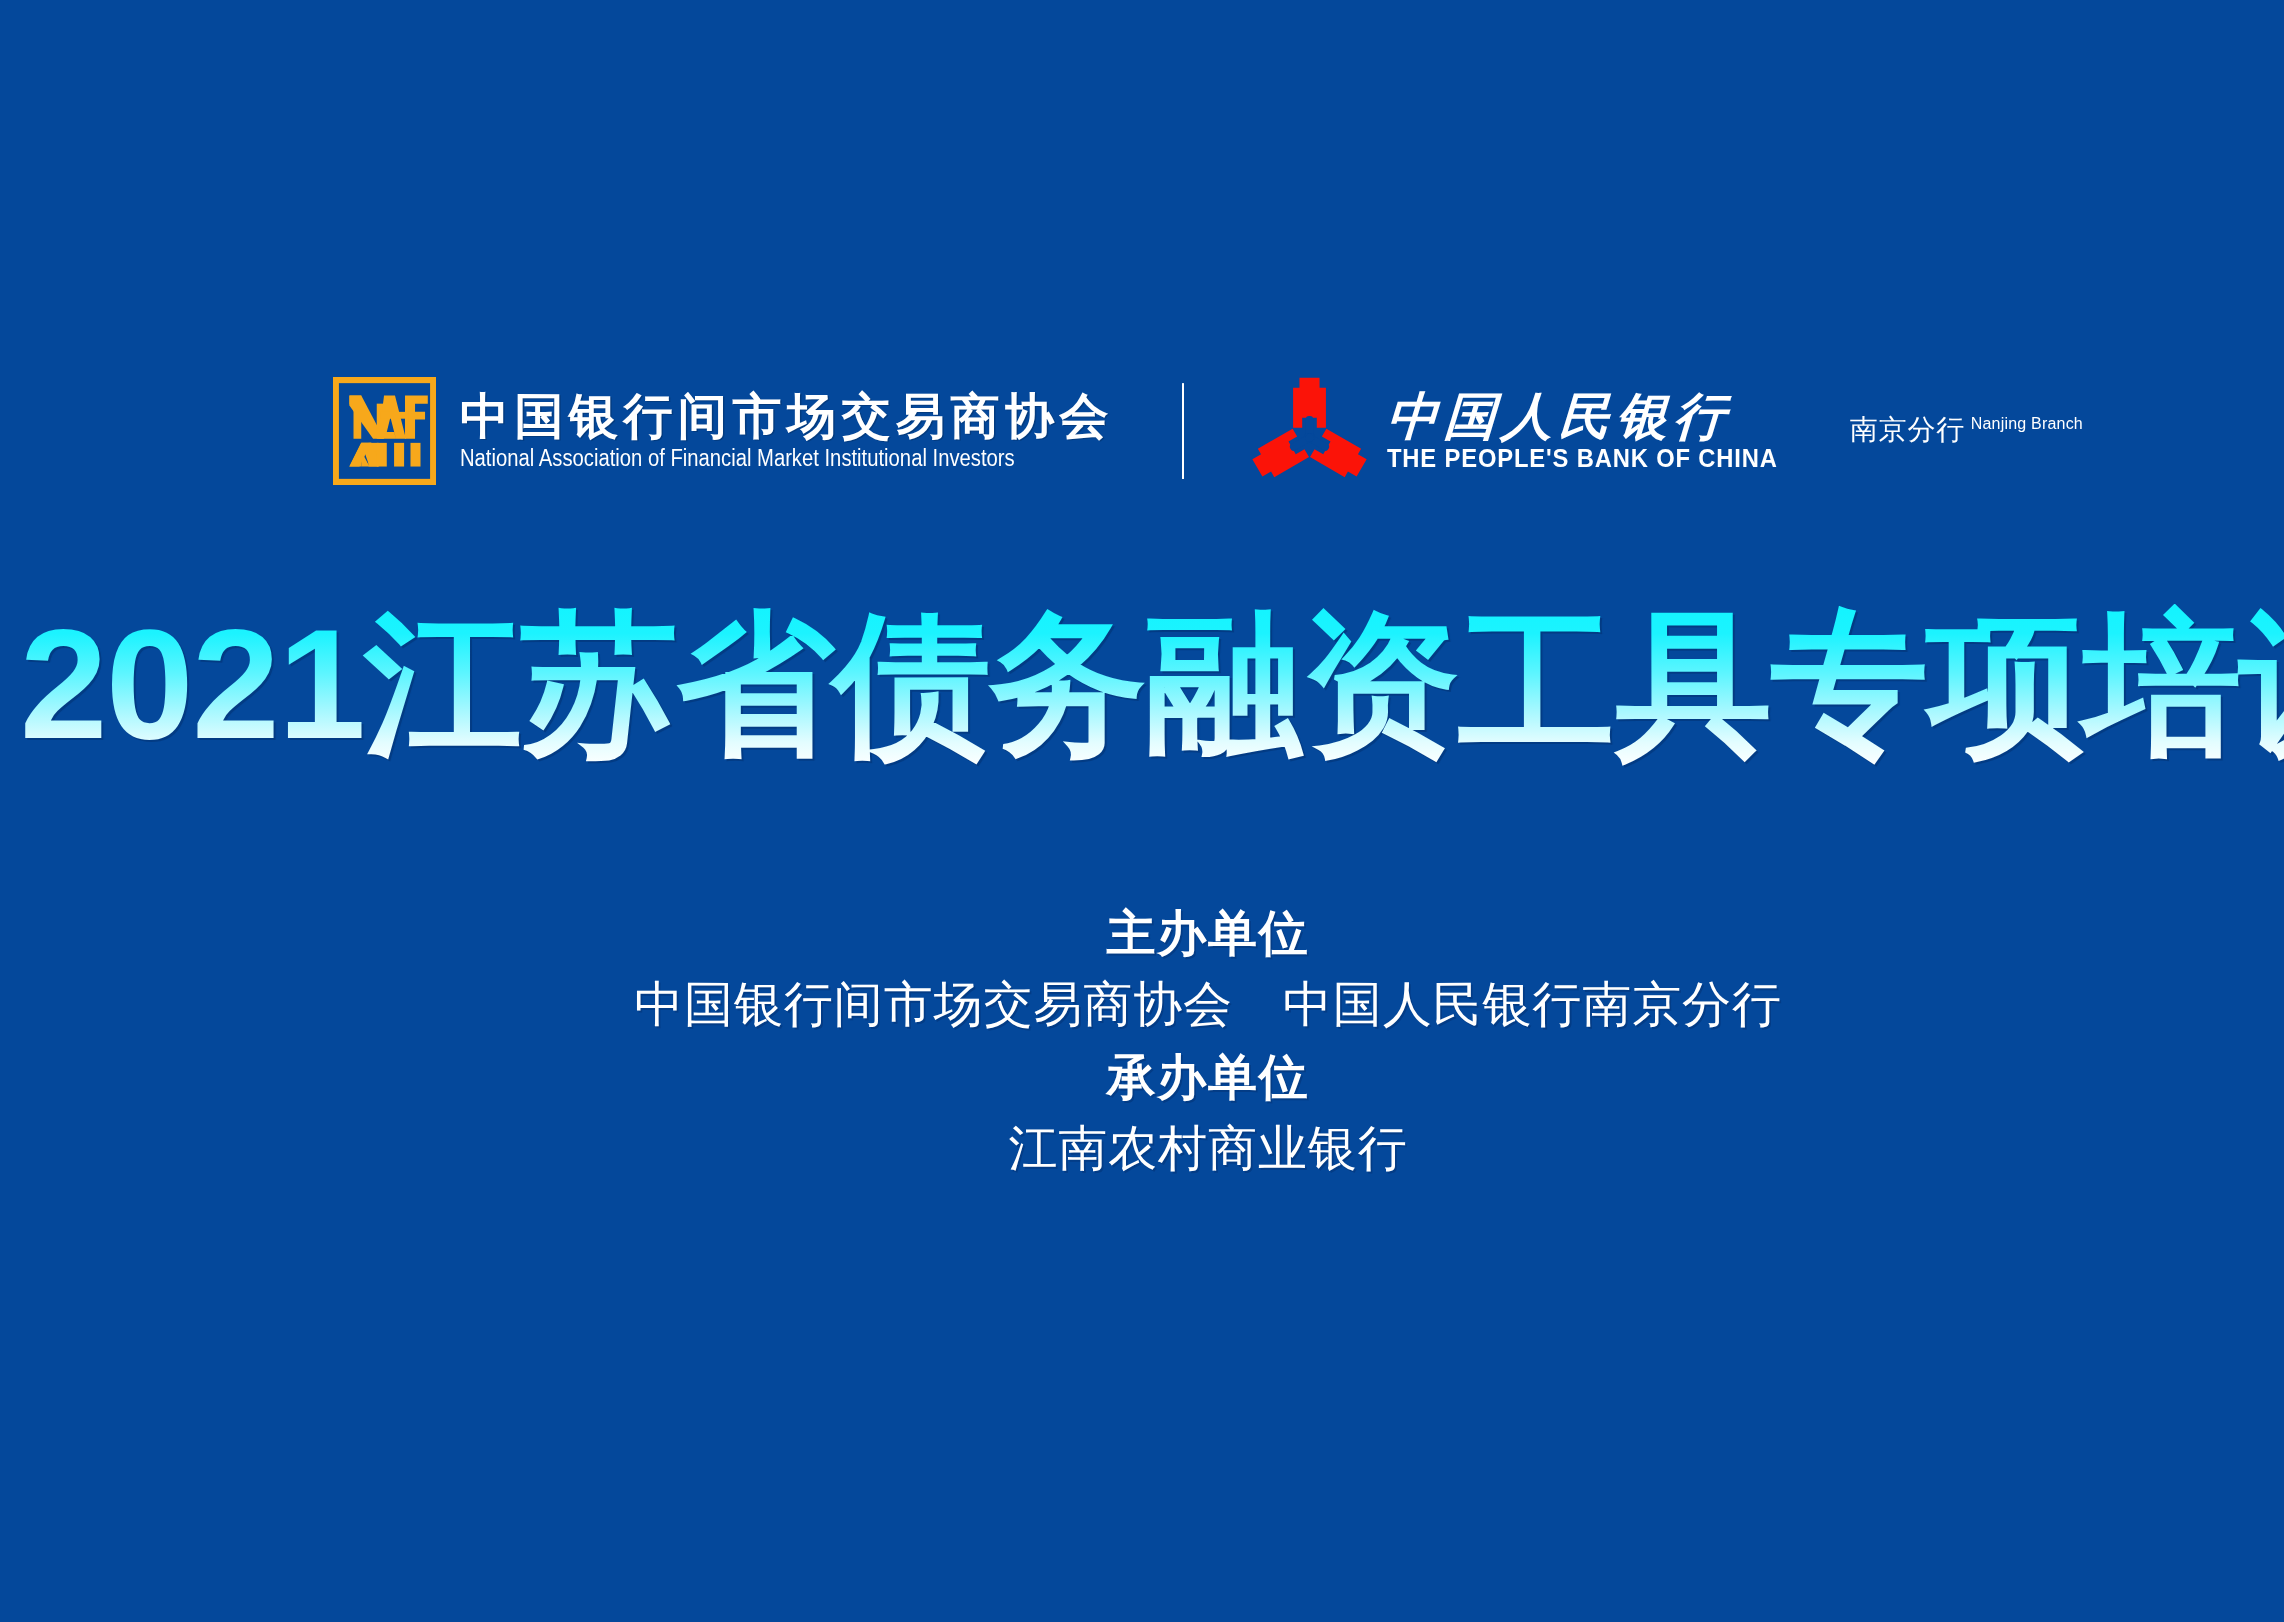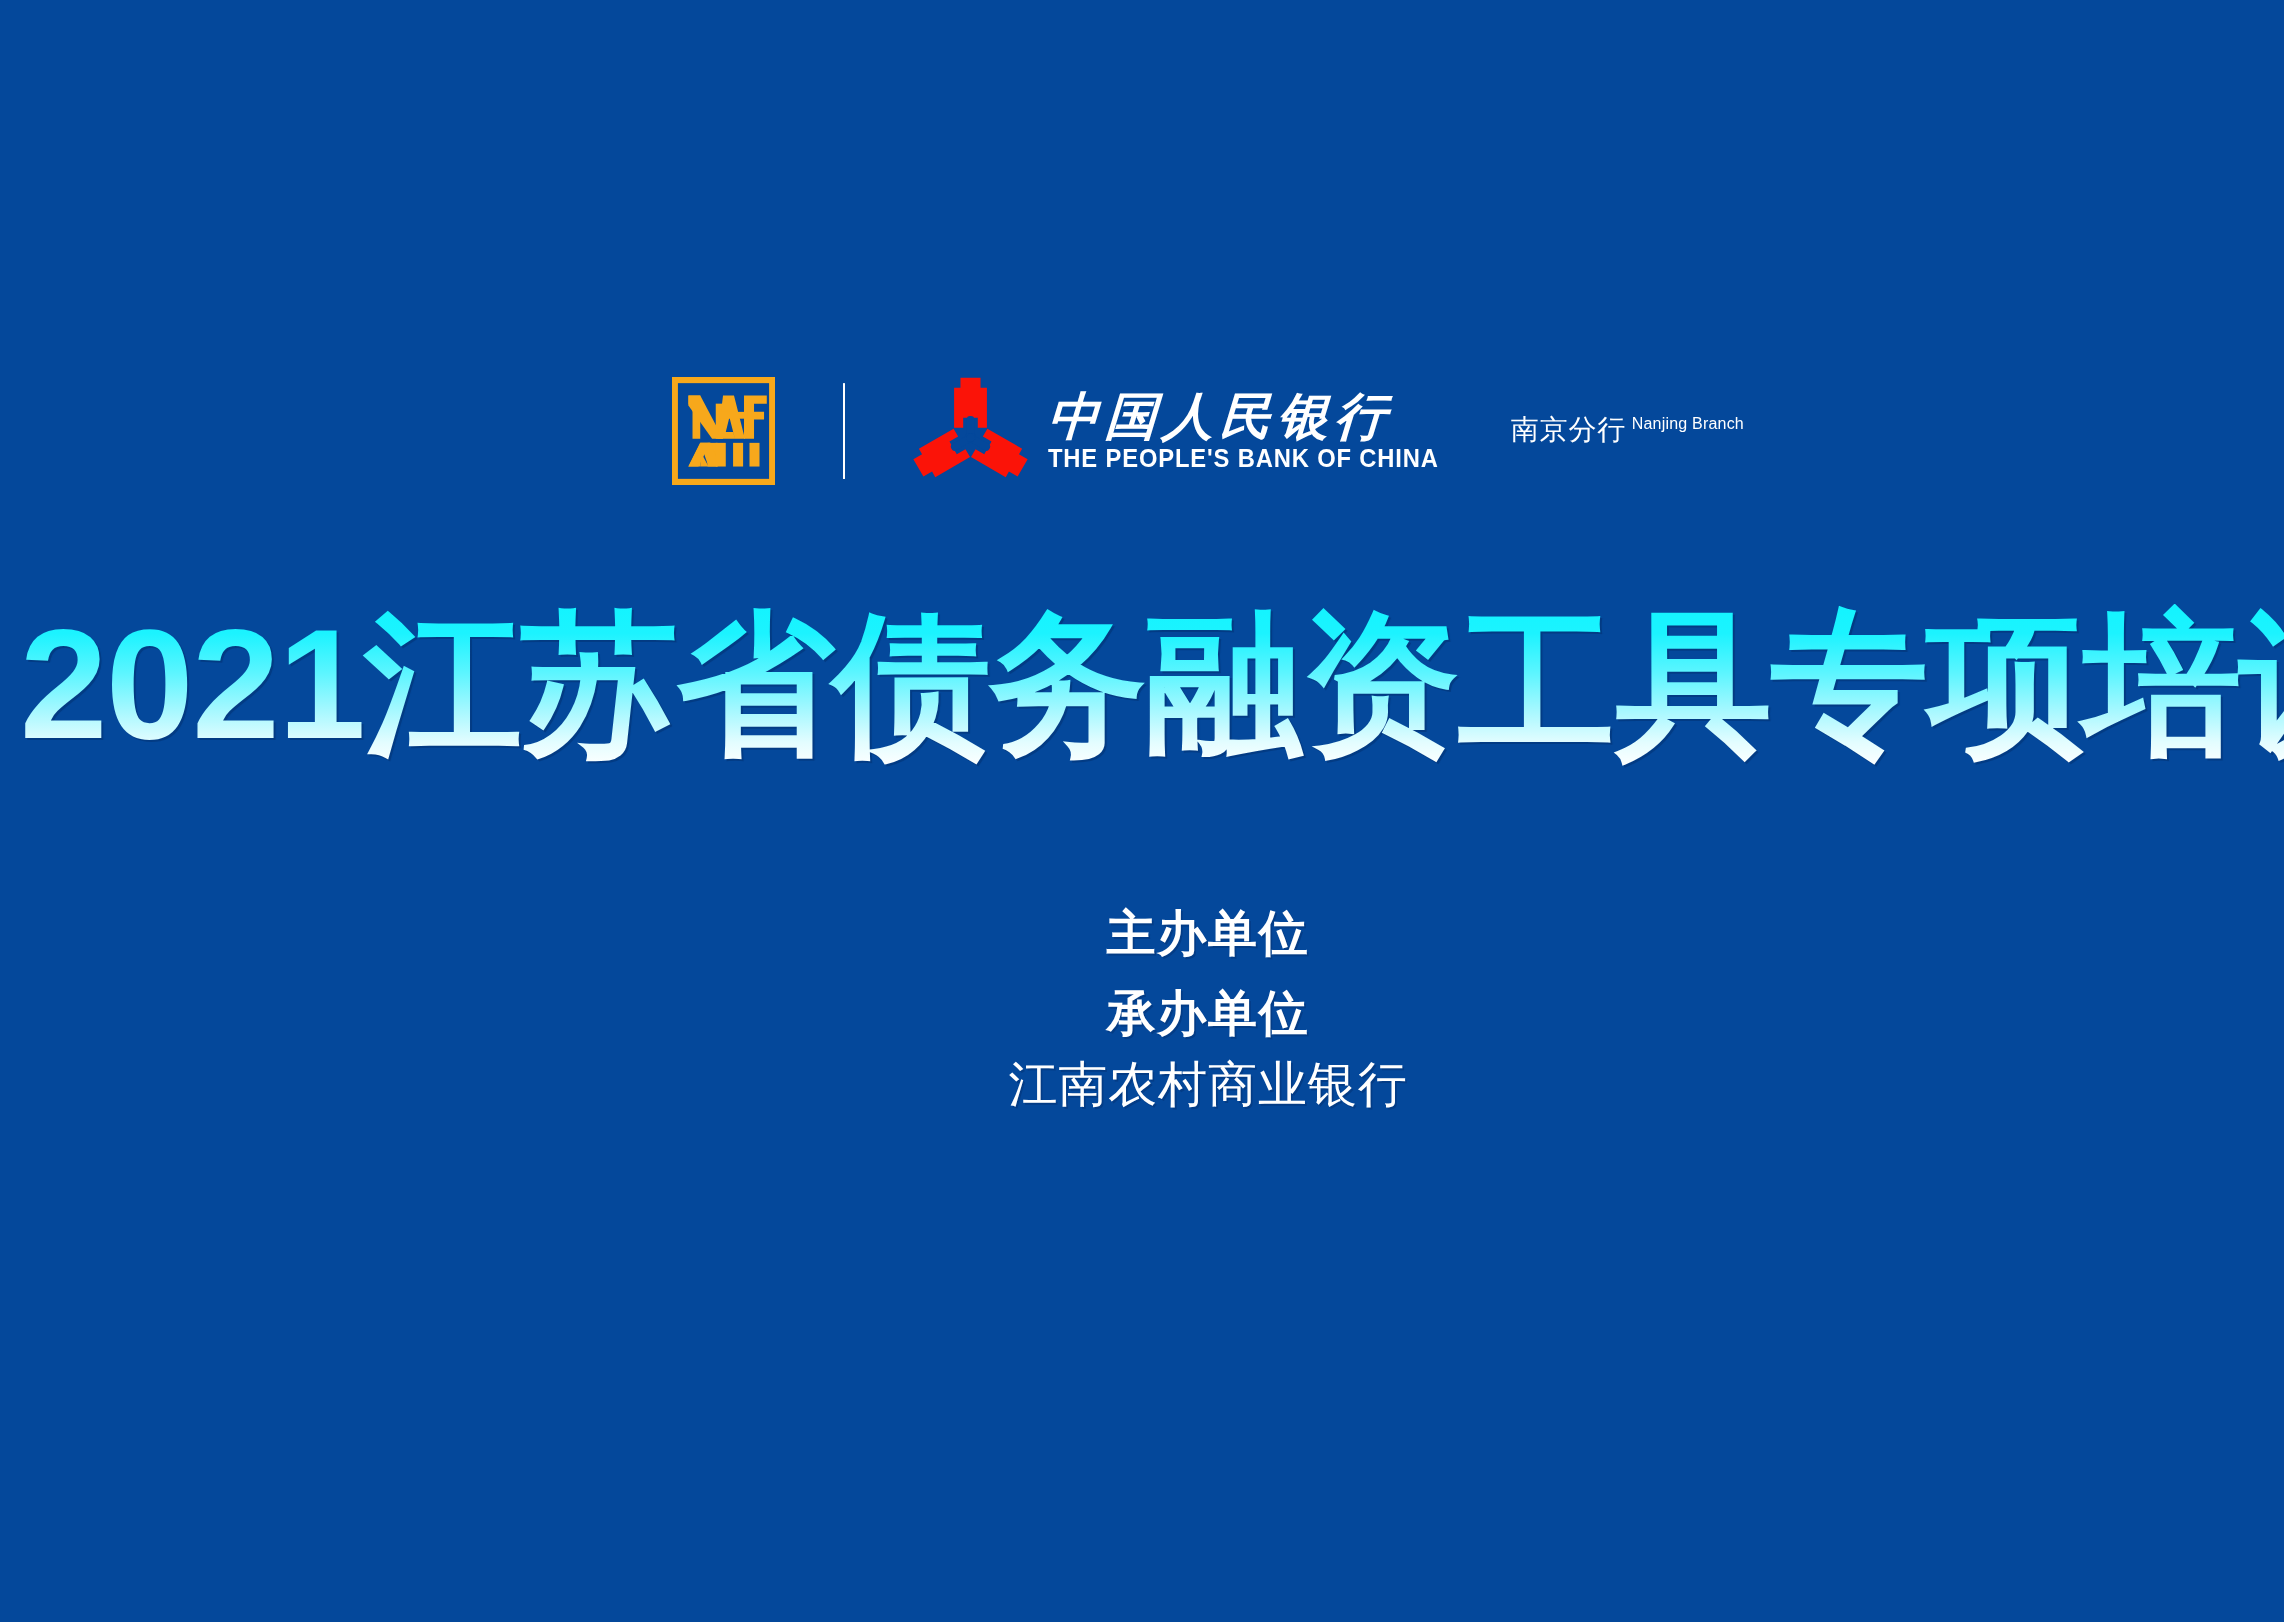--- a/index.html
+++ b/index.html
@@ -276,20 +276,24 @@
           <polygon points="78,144 100,144 100,196 78,196"></polygon>
           <polygon points="62,144 84,144 100,180 100,196 62,196 62,162 80,196"></polygon>
           <polygon points="96,144 118,144 118,196 96,196"></polygon>
 
           <polygon points="134,144 156,144 156,196 134,196"></polygon>
 
           <polygon points="170,144 192,144 192,196 170,196"></polygon>
         </g>
       </svg>
 
+      <div class="nafmii-text">
+        <div class="nafmii-cn">中国银行间市场交易商协会</div>
+        <div class="nafmii-en">National Association of Financial Market Institutional Investors</div>
+      </div>
     </div>
 
     <div class="logo-divider"></div>
 
     <div class="pbc-lockup">
 
       <svg class="pbc-mark" viewBox="0 0 252 250">
         <g fill="#FB1308">
 
           <path d="M104,8 h44 v22 h14 v88 h-20 v-22 h-32 v22 h-20 v-88 h14 z"></path>
@@ -319,20 +323,21 @@
     </div>
   </div>
 
   <div class="main-title">
     <div class="main-title-text">2021江苏省债务融资工具专项培训</div>
   </div>
 
   <div class="organizers">
     <div class="org-heading">主办单位</div>
     <div class="org-gap-a"></div>
+    <div class="org-names">中国银行间市场交易商协会　中国人民银行南京分行</div>
     <div class="org-gap-b"></div>
     <div class="org-heading">承办单位</div>
     <div class="org-gap-c"></div>
     <div class="org-names">江南农村商业银行</div>
   </div>
 
 </div>
 
 
 </body></html>

